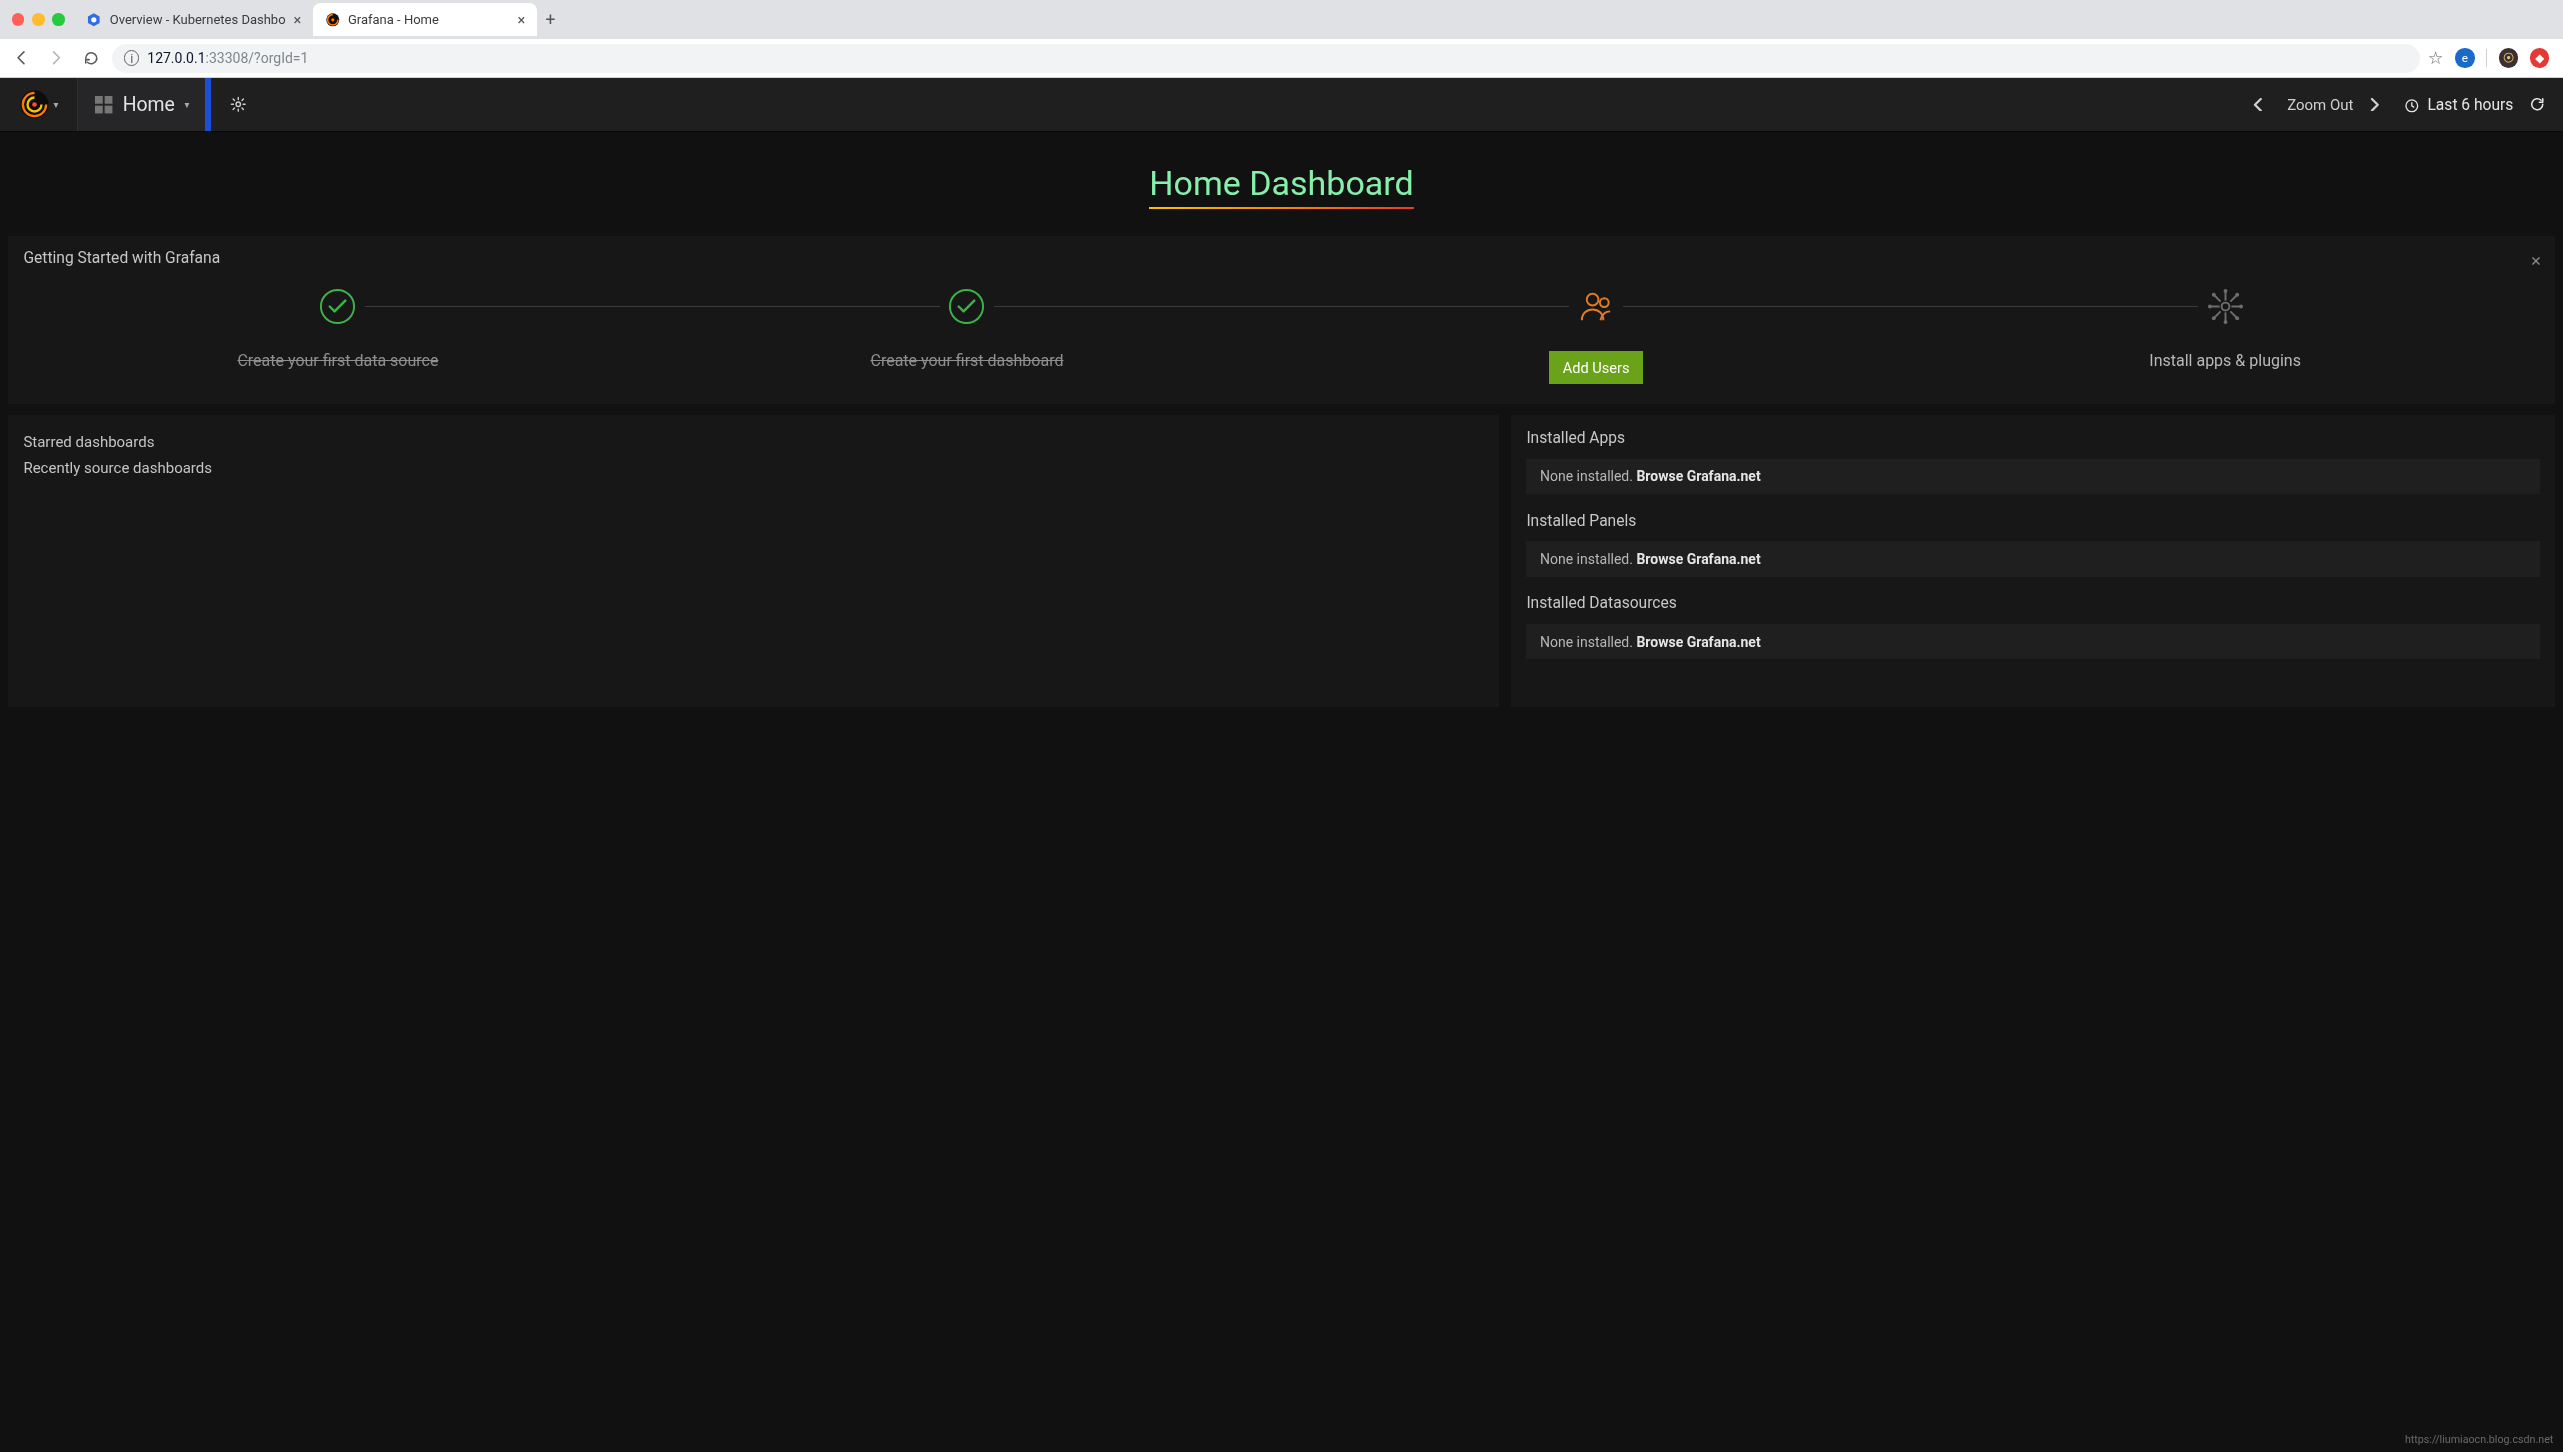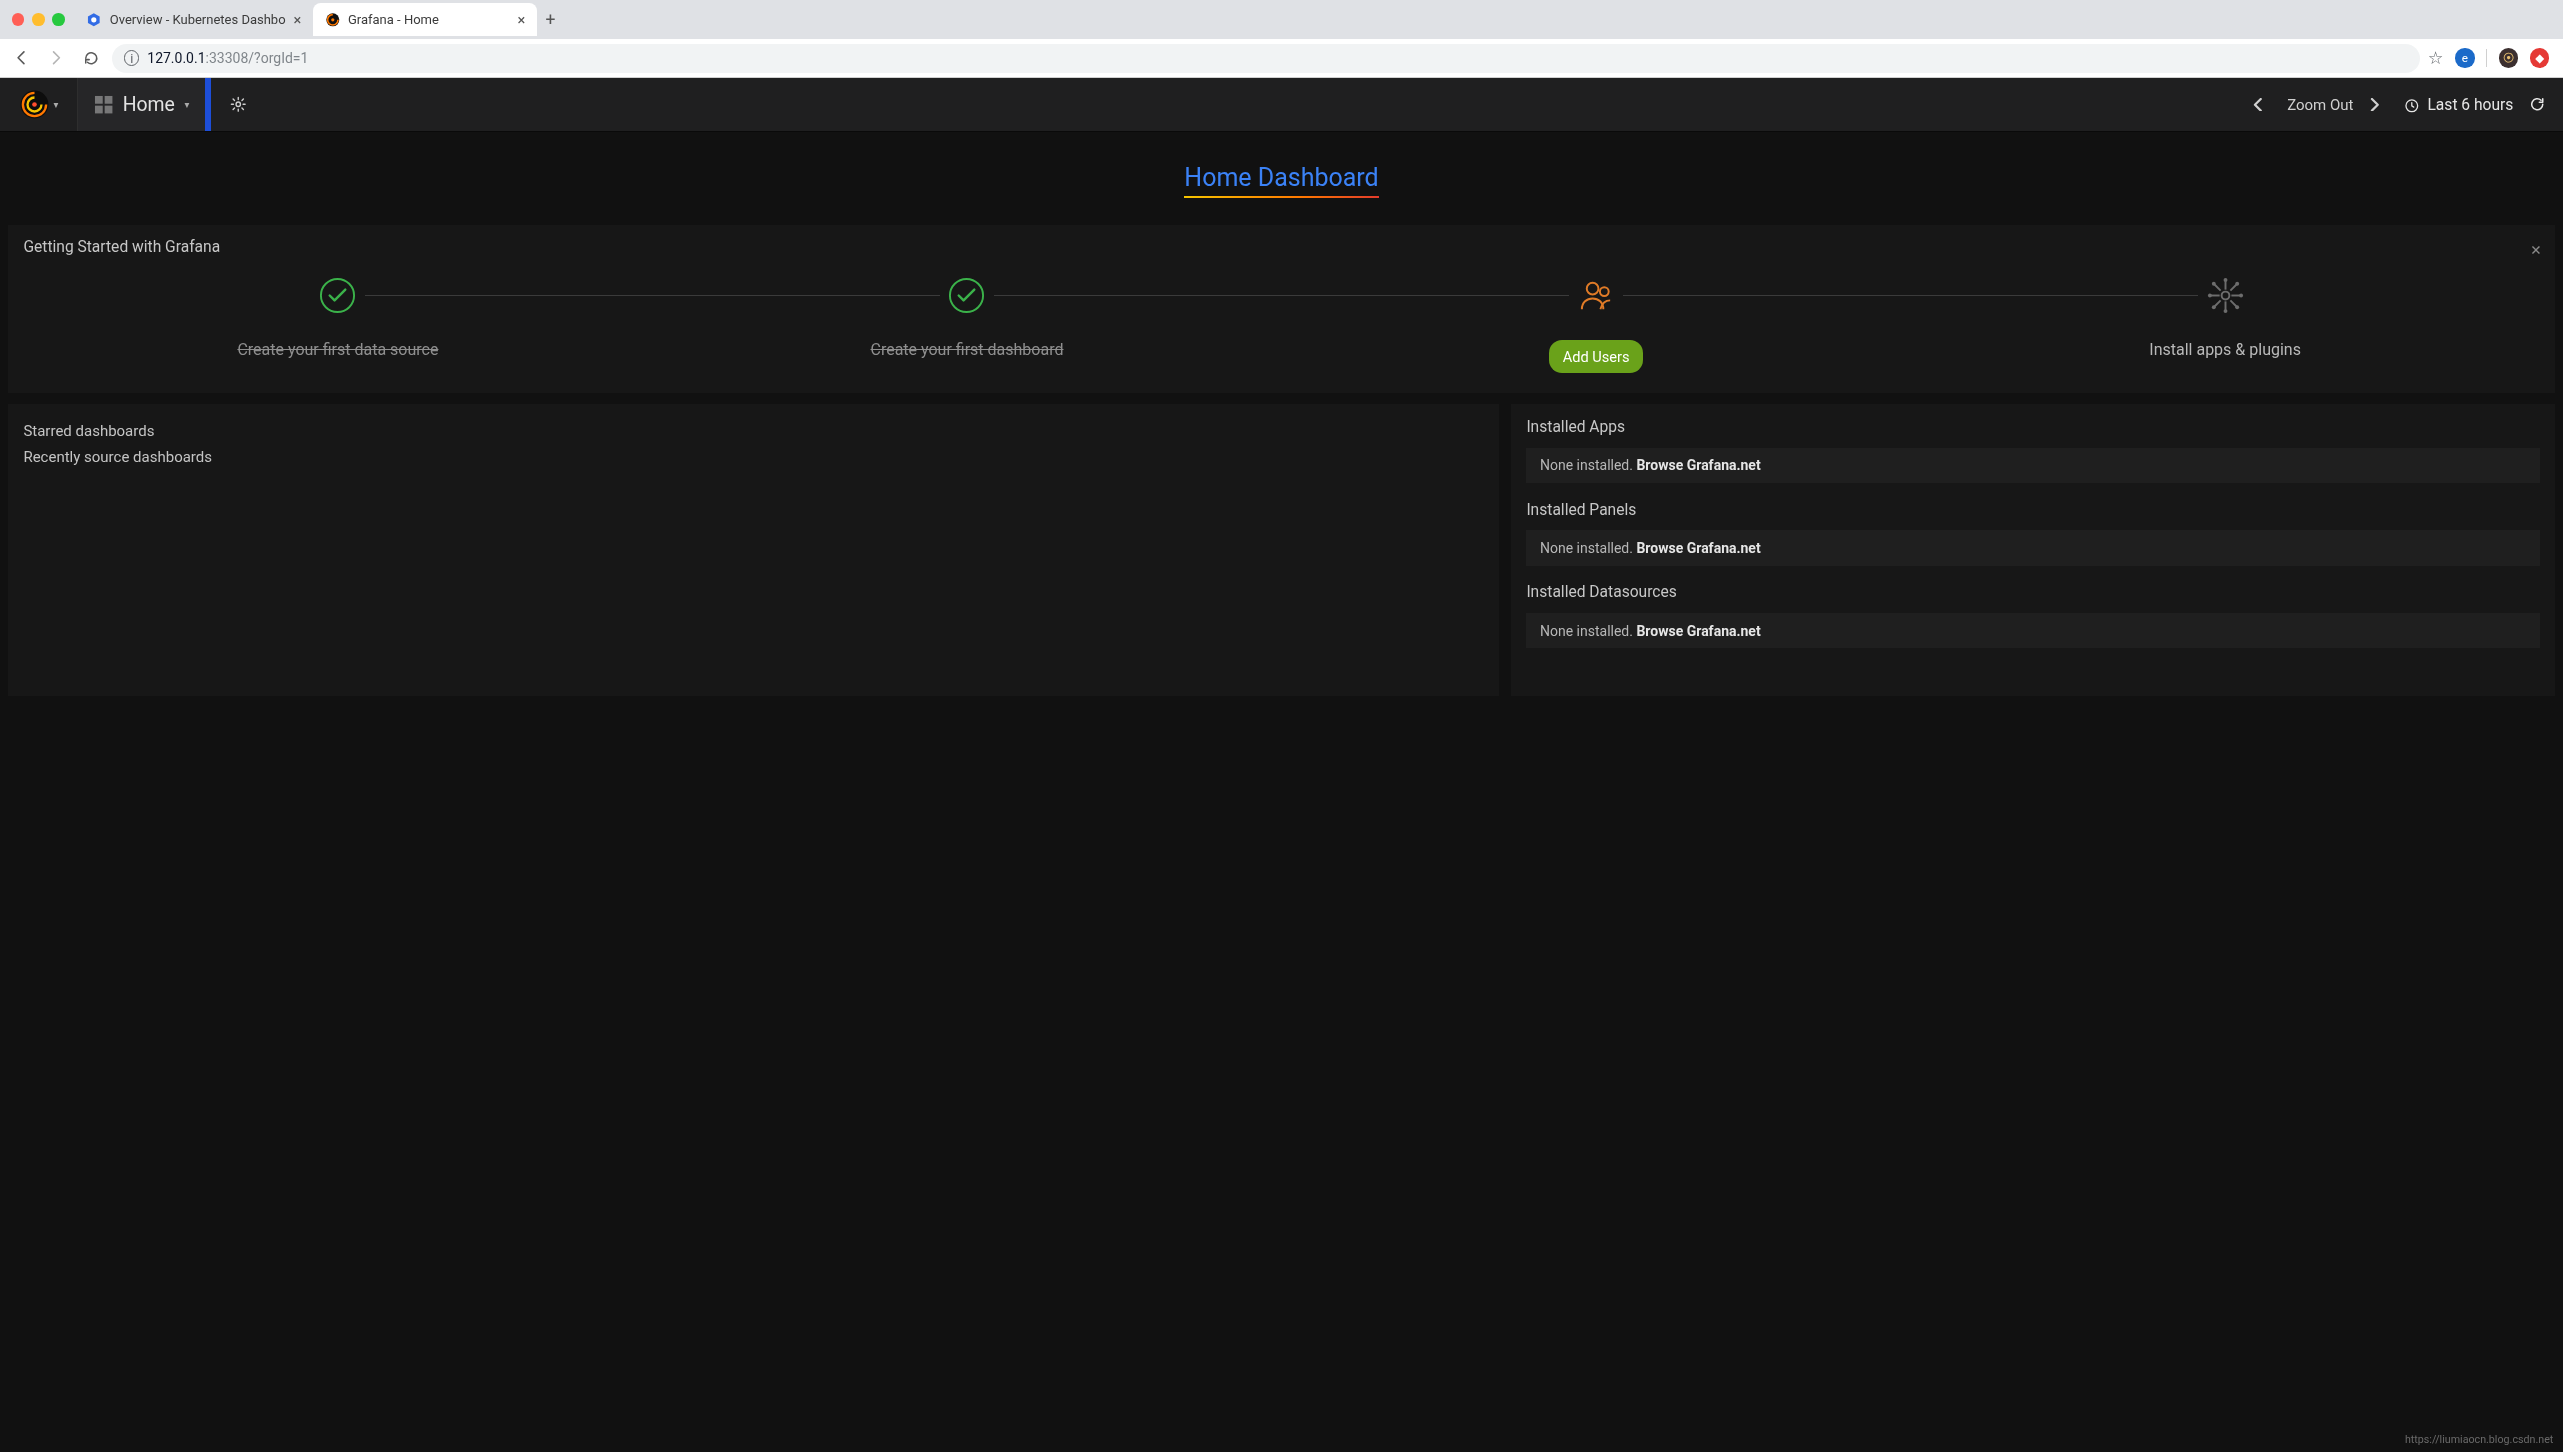--- a/index.html
+++ b/index.html
@@ -64,42 +64,42 @@
     .gnav .gear { width:54px; display:flex; align-items:center; justify-content:center; color:#cfcfcf; cursor:pointer; font-size:15.6px; }
     .gnav-right { margin-left:auto; display:flex; align-items:center; gap:15.6px; padding-right:17.5px; }
     .gnav-right .chev { color:#d0d0d0; cursor:pointer; font-size:14.6px; width:19.4px; text-align:center; }
     .gnav-right .zoom { color:#d0d0d0; font-size:15px; cursor:pointer; }
     .gnav-right .trlabel { display:flex; align-items:flex-end; gap:7.8px; color:#e6e6e6; font-size:15.6px; cursor:pointer; }
     .gnav-right .refresh { color:#e6e6e6; font-size:15.6px; cursor:pointer; }
 
     .gcontent { padding:0 7.8px; height:calc(100% - 54px); overflow:auto; }
 
     .dash-title-wrap { display:flex; justify-content:center; padding:31px 0 27px; }
-    .dash-title { font-size:25px; color:#3b82f6; padding-bottom:5.8px; position:relative; }
+    .dash-title { font-size:34px; color:#86efac; padding-bottom:5.8px; position:relative; }
     .dash-title::after{
       content:""; position:absolute; left:0; right:0; bottom:0; height:1.9px;
       background:linear-gradient(90deg,#f6c500 0%,#ff7800 60%,#e23b2c 100%);
     }
 
     .panel { background:#171717; margin-bottom:11.7px; padding:13.6px 15.6px 19.4px; position:relative; }
     .panel-title { font-size:15.6px; color:#c7c7c7; margin-bottom:13.6px; }
     .panel-close { position:absolute; right:13.6px; top:17.5px; color:#8a8a8a; cursor:pointer; font-size:13.6px; }
 
     .steps { display:flex; align-items:flex-start; justify-content:space-between; padding:5.8px 0 0; }
     .step { flex:1; display:flex; flex-direction:column; align-items:center; gap:25px; position:relative; }
     .step-icon { width:39px; height:39px; display:flex; align-items:center; justify-content:center; }
     .step-line { position:absolute; top:19.4px; height:1px; background:#3b3b3b; }
     .step-line.left { left:0; right:50%; margin-right:27px; }
     .step-line.right{ right:0; left:50%; margin-left:27px; }
     .step:first-child .step-line.left { display:none; }
     .step:last-child .step-line.right{ display:none; }
     .step-label { font-size:16px; color:#b9b9b9; text-align:center; }
     .step.done .step-label { text-decoration:line-through; color:#8f8f8f; }
     .step.cur .cta {
-      background:#6aa21a; color:#fff; font-size:14.6px; padding:7.8px 13.6px; border-radius:13px; cursor:pointer;
+      background:#6aa21a; color:#fff; font-size:14.6px; padding:7.8px 13.6px; border-radius:0; cursor:pointer;
     }
 
     .lower { display:flex; gap:11.7px; }
     .panel.half { flex:1; min-height:292px; }
     .panel.right { flex:0 0 41%; }
     .sect-h { font-size:15.6px; color:#c7c7c7; margin:0 0 11.7px; }
     .sect-h.sub { margin-top:17.5px; }
     .none-box { background:#1f1f1f; padding:9.7px 13.6px; font-size:14px; color:#b7b7b7; }
     .none-box b { color:#e6e6e6; font-weight:700; }
     .left-list .row { font-size:15px; color:#c4c4c4; padding:3.9px 0; }

